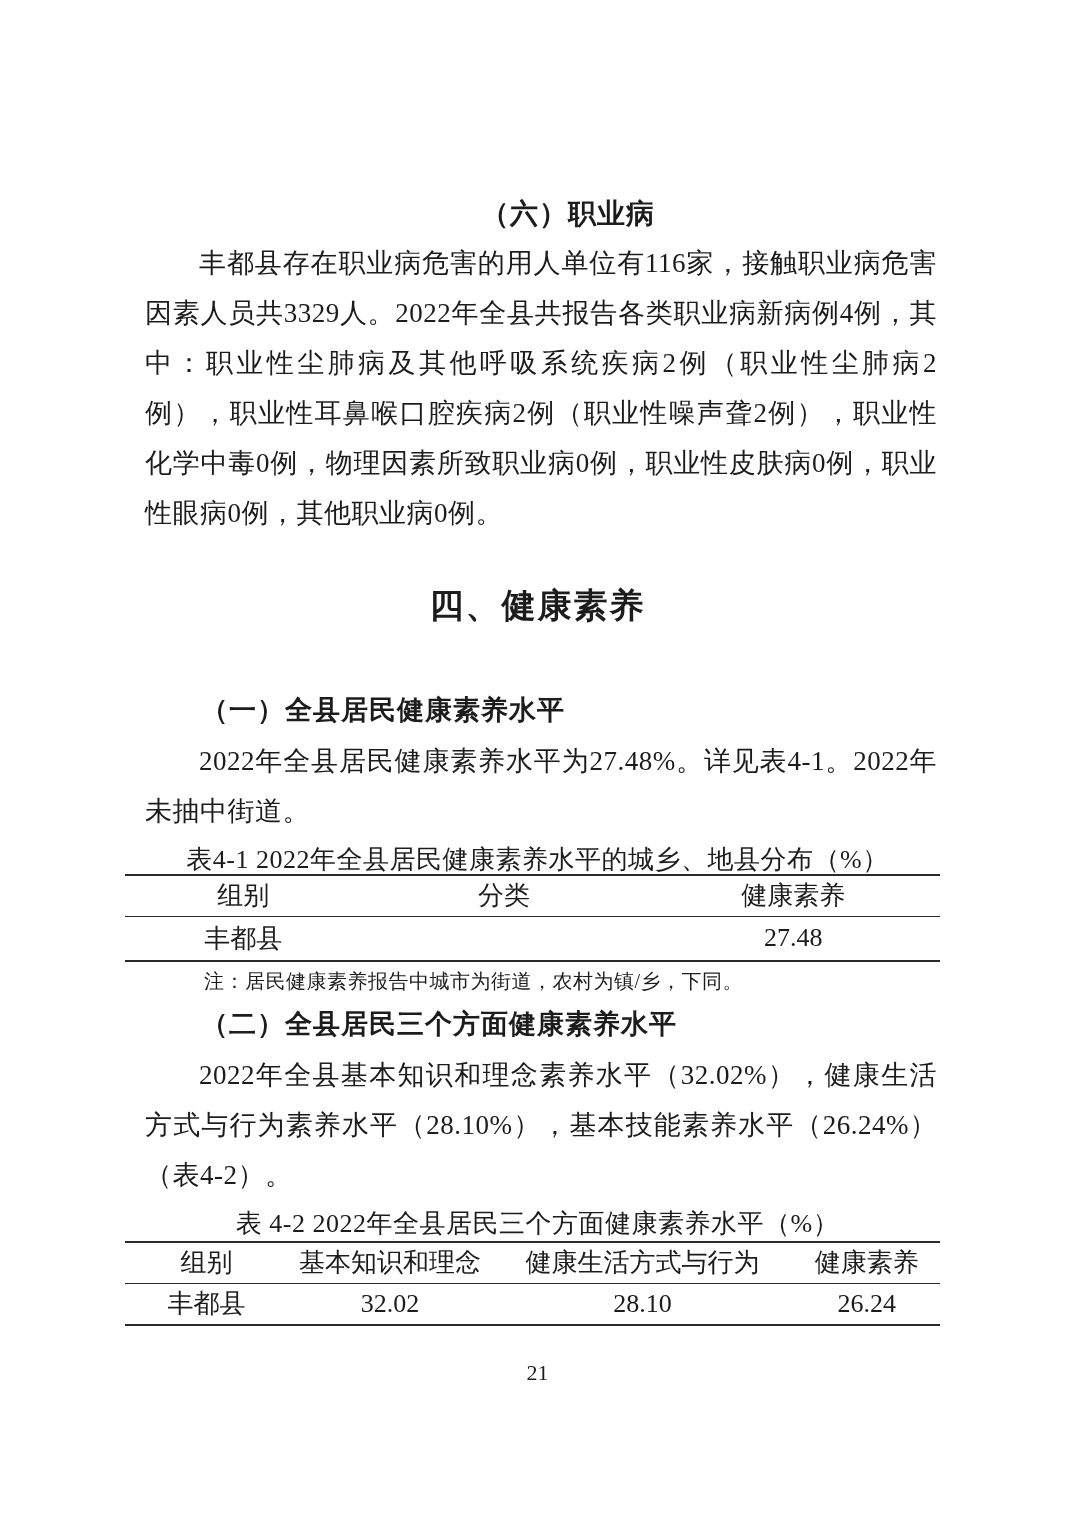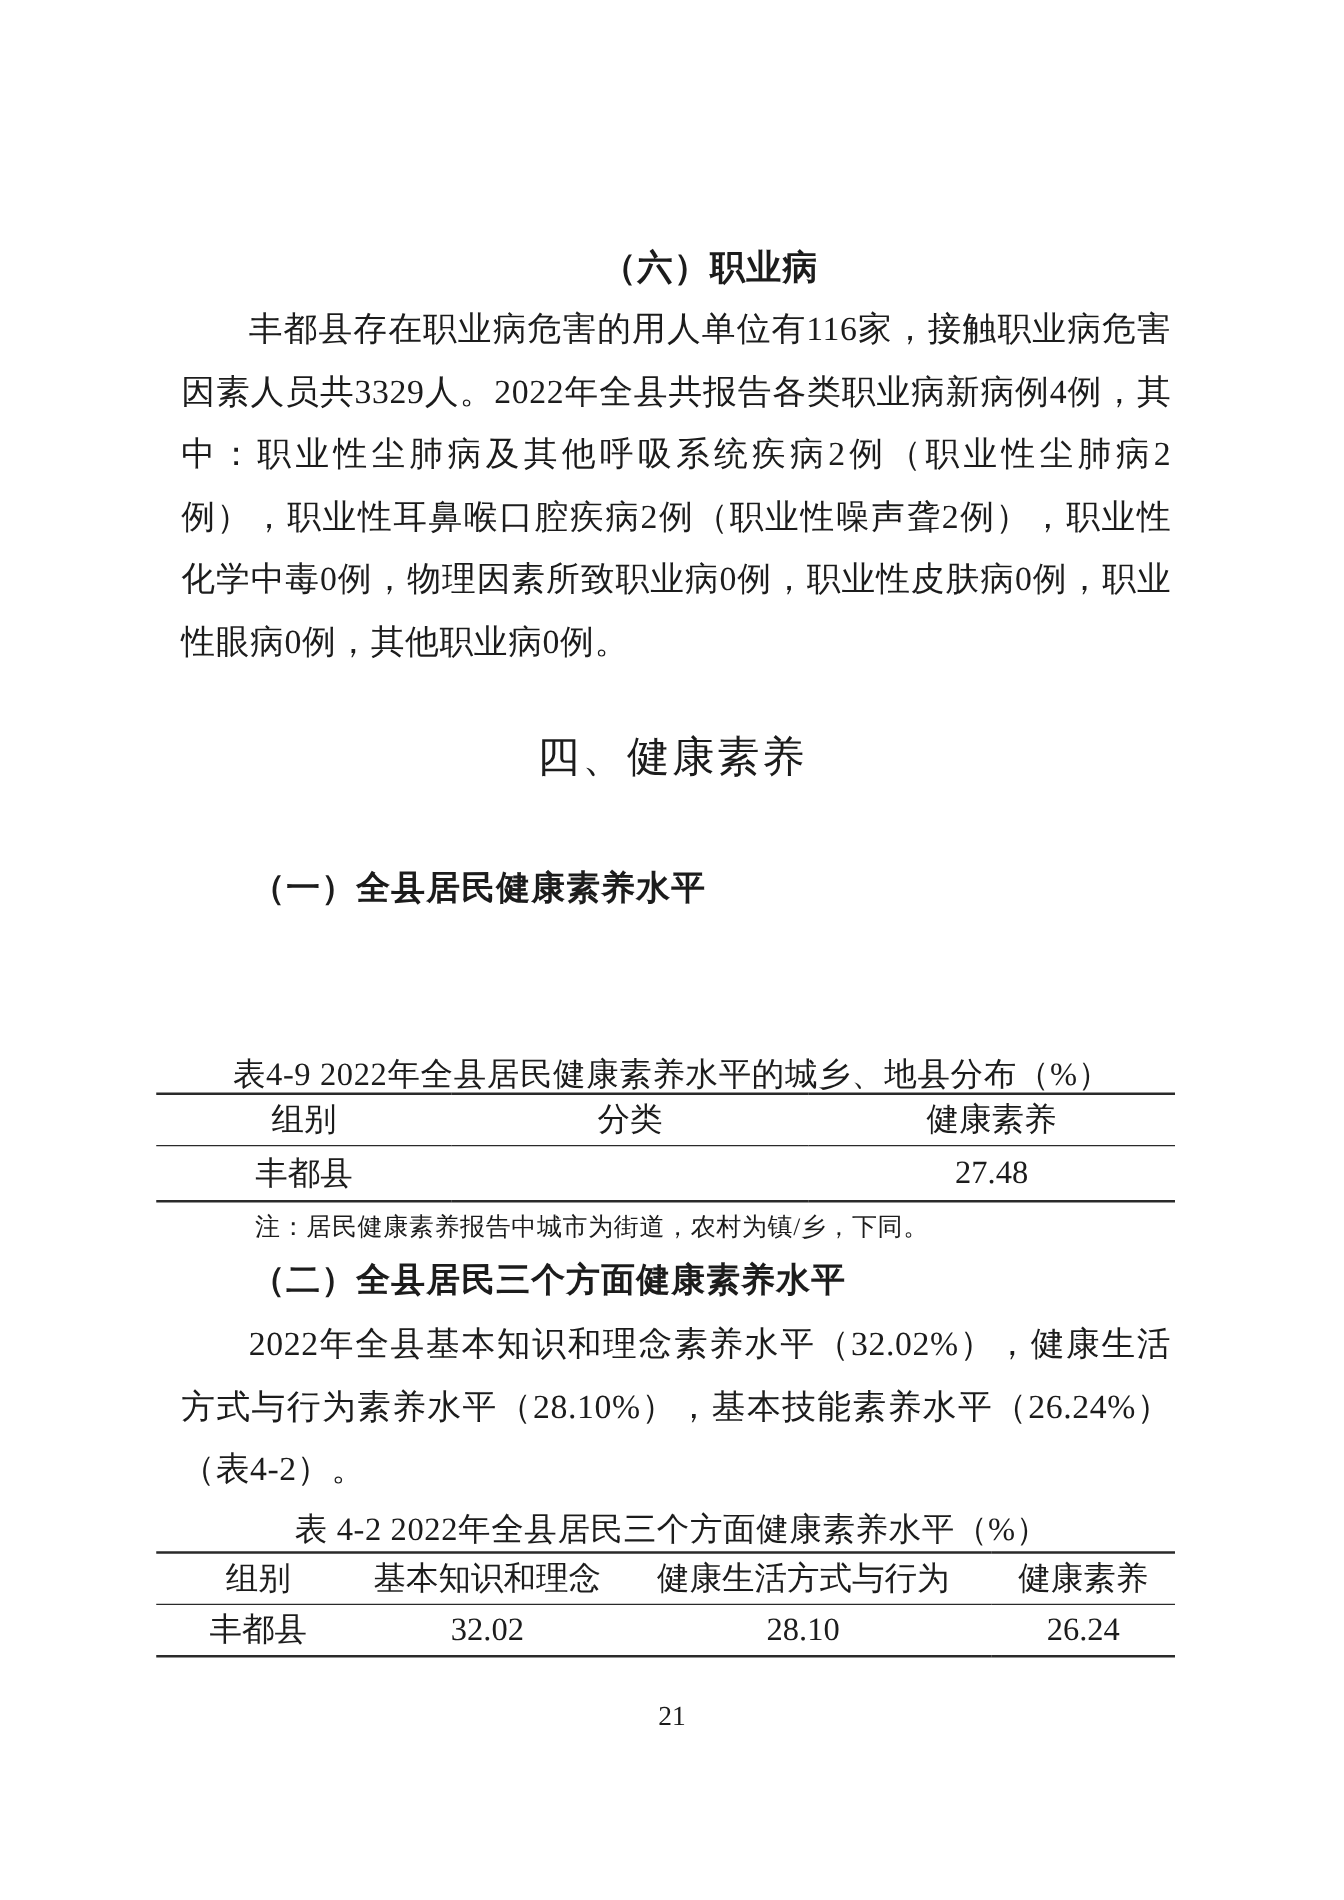--- a/index.html
+++ b/index.html
@@ -35,21 +35,21 @@
     text-align: justify;
     text-align-last: left;
     text-indent: 54px;
     letter-spacing: 0.5px;
   }
   .h-main {
     left: 0;
     width: 1075px;
     text-align: center;
     font-size: 34px;
-    font-weight: normal;
+    font-weight: bold;
     letter-spacing: 2px;
   }
   .tbl-title {
     left: 0;
     width: 1075px;
     text-align: center;
     font-size: 26px;
     letter-spacing: 0.5px;
   }
   table.three-line {
@@ -101,22 +101,23 @@
 <div class="page">
 
   <div class="abs h-sub" style="top:195px;text-align:center;">（六）职业病</div>
 
   <div class="abs para" style="top:238px;">丰都县存在职业病危害的用人单位有116家，接触职业病危害因素人员共3329人。2022年全县共报告各类职业病新病例4例，其中：职业性尘肺病及其他呼吸系统疾病2例（职业性尘肺病2例），职业性耳鼻喉口腔疾病2例（职业性噪声聋2例），职业性化学中毒0例，物理因素所致职业病0例，职业性皮肤病0例，职业性眼病0例，其他职业病0例。</div>
 
   <div class="abs h-main" style="top:583px;">四、健康素养</div>
 
   <div class="abs h-sub" style="top:692px; font-size:27px;">（一）全县居民健康素养水平</div>
 
+  <div class="abs para" style="top:736px;">2022年全县居民健康素养水平为27.48%。详见表4-1。2022年未抽中街道。</div>
 
-  <div class="abs tbl-title" style="top:842px;">表4-9 2022年全县居民健康素养水平的城乡、地县分布（%）</div>
+  <div class="abs tbl-title" style="top:842px;">表4-1 2022年全县居民健康素养水平的城乡、地县分布（%）</div>
 
   <table id="table1" class="abs three-line" style="top:874px;">
     <colgroup>
       <col style="width:29%">
       <col style="width:35%">
       <col style="width:36%">
     </colgroup>
     <thead>
       <tr>
         <th>组别</th>

